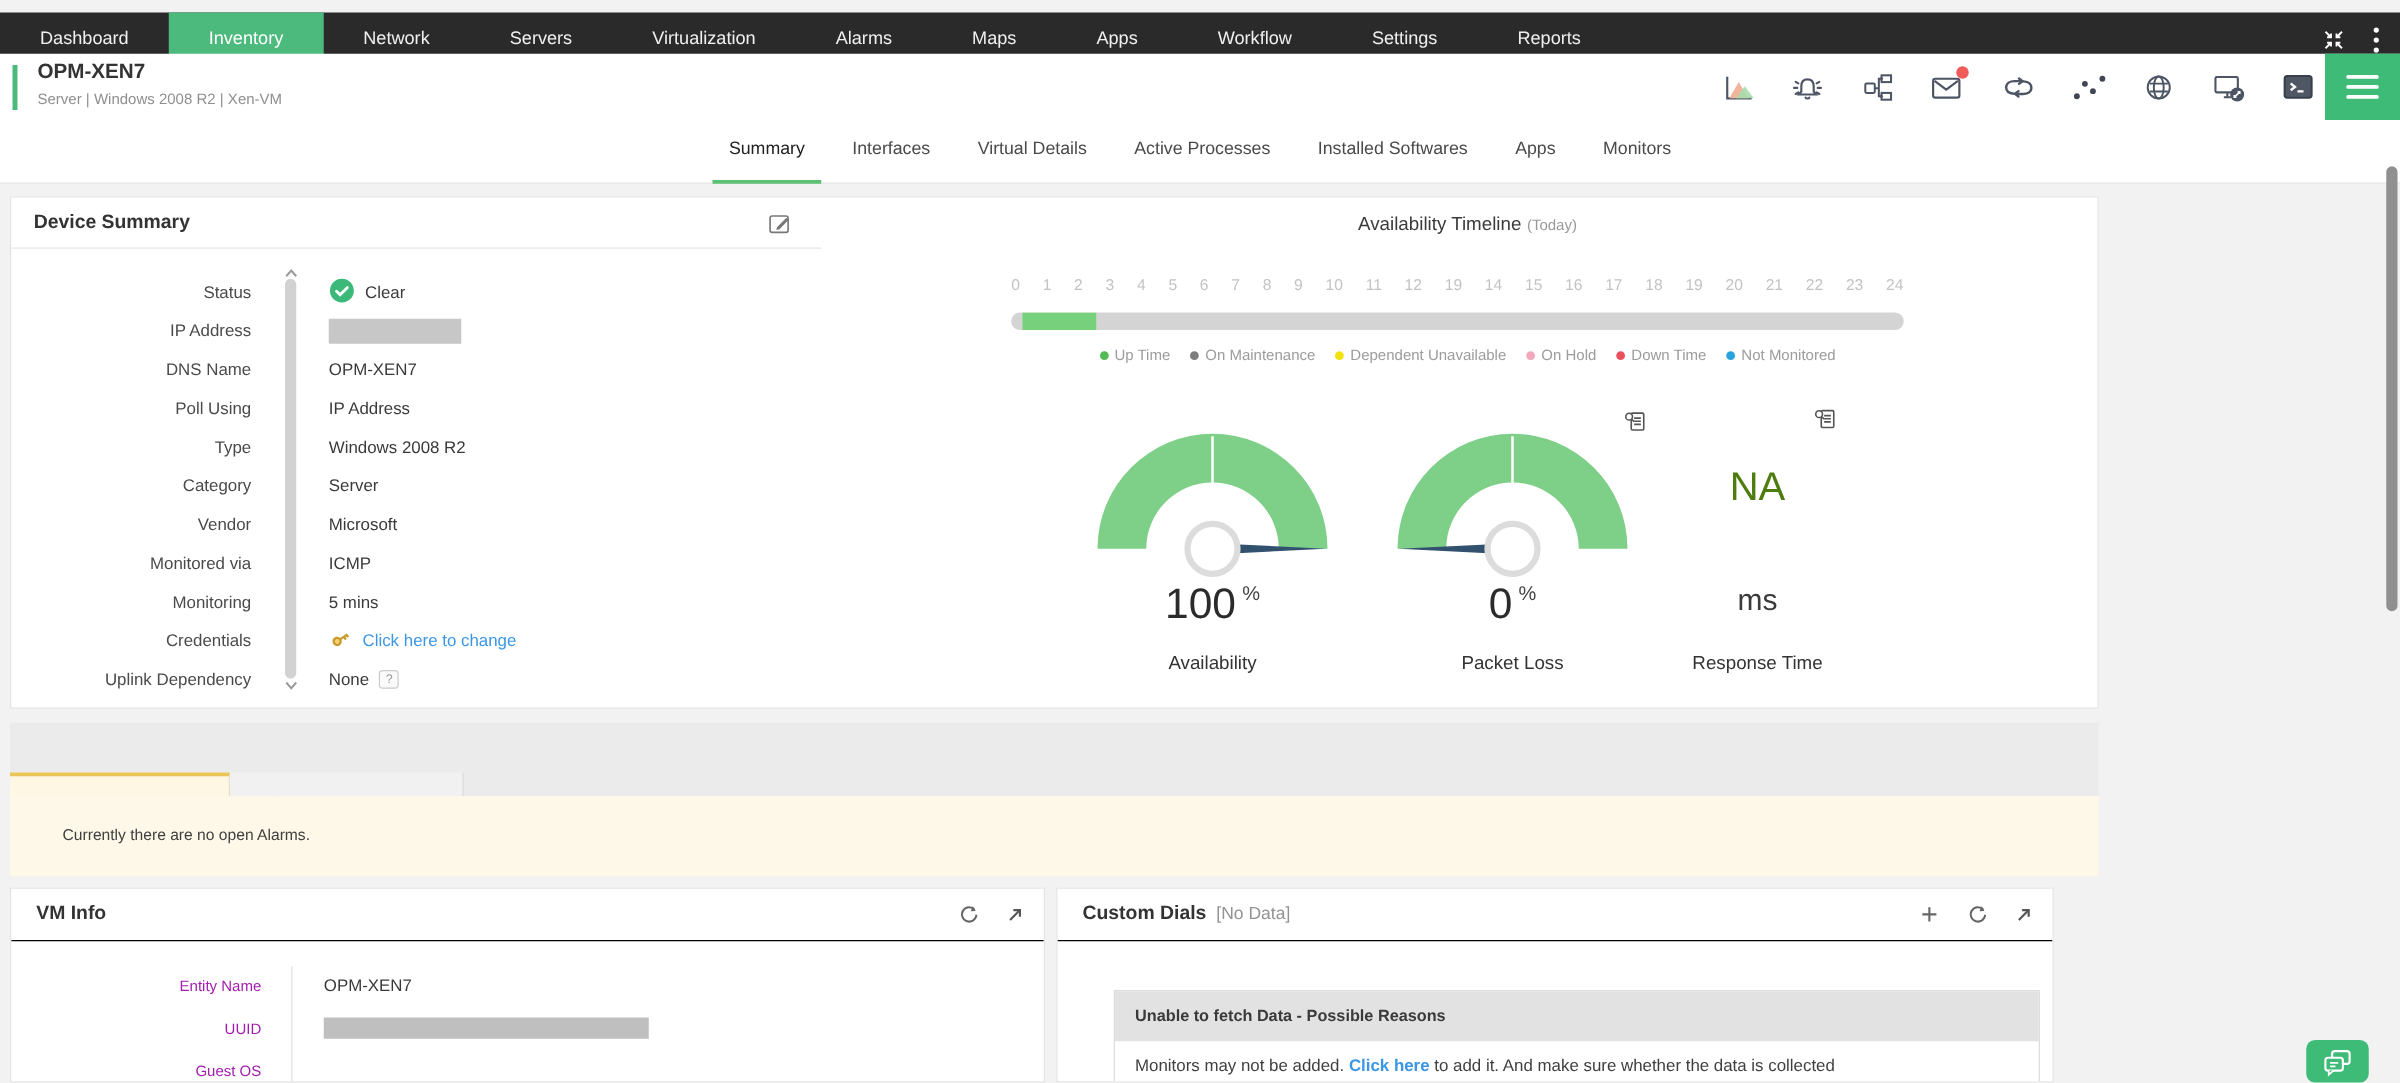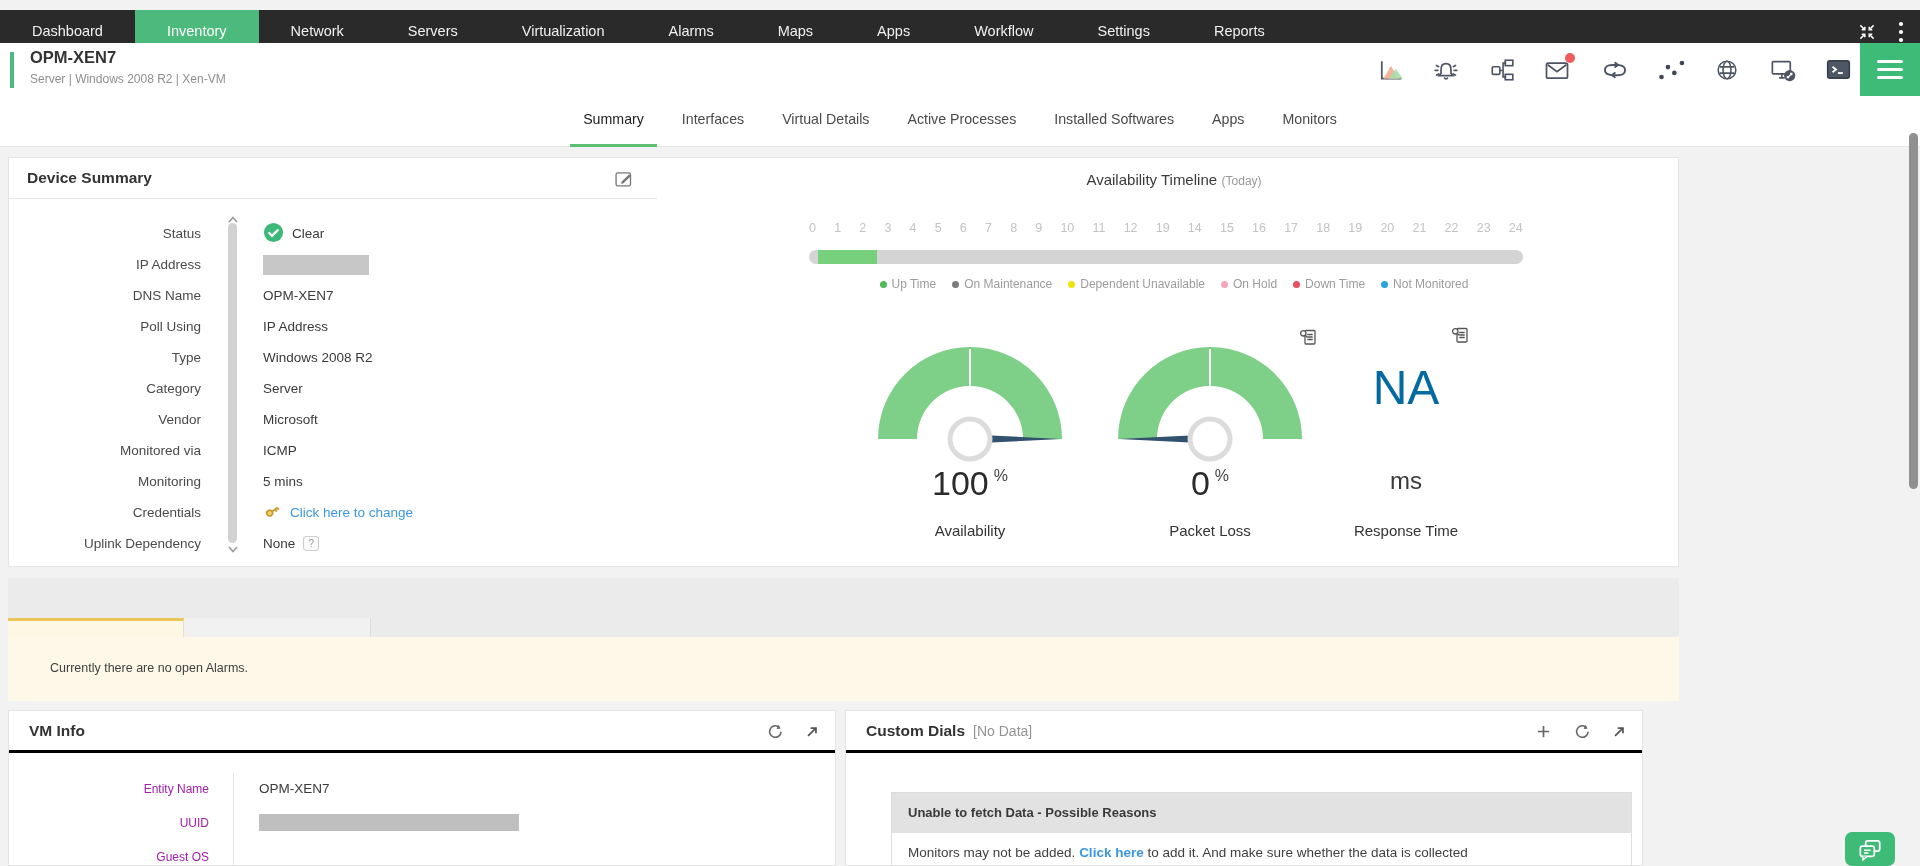--- a/index.html
+++ b/index.html
@@ -71,37 +71,37 @@
 
   
   .gauge-col { position:absolute; top:178px; width:260px; height:215px; text-align:center; }
   .c1 { left:831px; } .c2 { left:1071px; } .c3 { left:1267px; }
   .gauge-svg { position:absolute; top:10px; left:35px; width:190px; height:116px; }
   .gauge-arc { fill:#7ed088; }
   .g-value { position:absolute; top:128px; width:100%; font-size:34px; color:#2b2b2b; }
   .g-value .unit { font-size:16px; color:#444; vertical-align:14px; margin-left:5px; }
   .g-value.unit-only { font-size:24px; color:#3a3a3a; top:131px; }
   .g-label { position:absolute; top:186px; width:100%; font-size:15px; color:#333; }
-  .na { position:absolute; top:24px; width:100%; font-size:48px; color:#0369a1; }
+  .na { position:absolute; top:35px; width:100%; font-size:32px; color:#4d7c0f; }
   .report-icon { position:absolute; cursor:pointer; }
   .r1 { left:1290px; top:170px; } .r2 { left:1442px; top:168px; }
 
   
   .alarm-strip { position:absolute; left:8px; top:578px; width:1671px; height:59px; background:#ebebeb; display:flex; }
   .alarm-tab { height:100%; display:flex; align-items:center; gap:10px; padding:0 26px; font-size:14px;
     color:#444; cursor:pointer;margin-top:40px; }
   .alarm-tab.active { background:#fdf7e4; border-top:3px solid #eac558; border-right:1px solid #e8e0c8; color:#333; }
   .alarm-tab.inactive { background:#f1f1f1; border-right:1px solid #dcdcdc; color:#555;gap:40px; }
   .alarm-content { position:absolute; left:8px; top:637px; width:1671px; height:64px; background:#fdf8e7; }
   .alarm-content span { position:absolute; left:42px; top:24px; font-size:12.5px; color:#3f3f3f; }
 
   
   #vm-card { left:8px; top:710px; width:828px; height:156px; overflow:hidden; }
   #cd-card { left:845px; top:710px; width:798px; height:156px; overflow:hidden; }
-  .panel-header { position:absolute; left:0; top:0; right:0; height:42px; border-bottom:3px solid #000000; }
+  .panel-header { position:absolute; left:0; top:0; right:0; height:42px; border-bottom:1px solid #000000; }
   .panel-title { position:absolute; left:20px; top:11px; font-size:15.5px; font-weight:bold; color:#333; }
   .panel-badge { font-weight:normal; font-size:14px; color:#939393; margin-left:8px; }
   .panel-icons { position:absolute; right:16px; top:12px; display:flex; gap:22px; align-items:center; }
   .panel-icons .pi { display:inline-flex; cursor:pointer; }
   .vm-rows { position:absolute; left:0; top:67px; right:0; }
   .vm-row { display:flex; align-items:center; height:21px; margin-bottom:13px; }
   .vm-label { width:200px; text-align:right; font-size:12px; color:#a21caf; }
   .vm-value { margin-left:50px; font-size:13.5px; color:#3a3a3a; display:flex; align-items:center; }
   .vm-divider { position:absolute; left:224px; top:62px; bottom:0; width:1px; background:#e0e0e0; }
   .vm-redacted { width:260px; height:17px; background:#bfbfbf; display:inline-block; }

